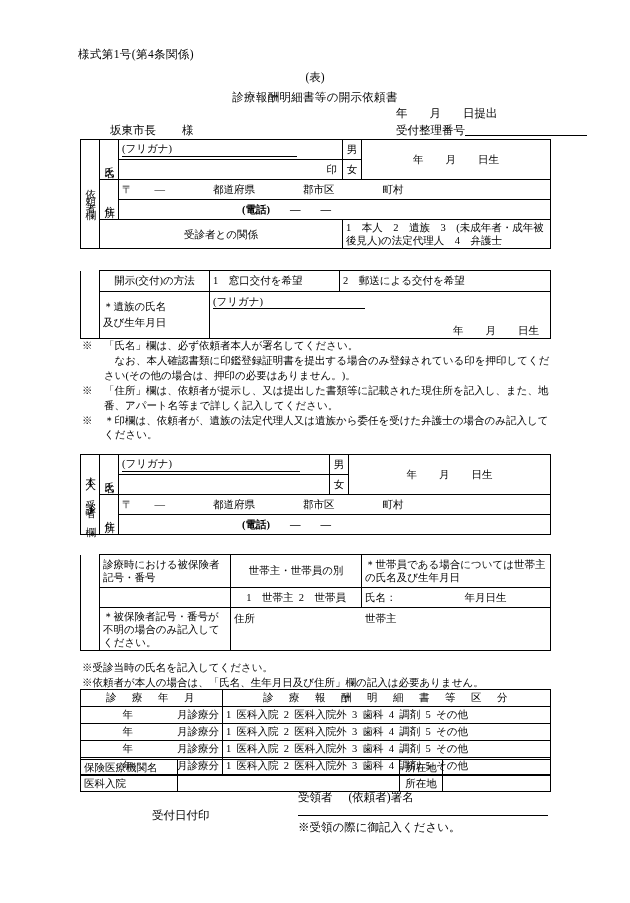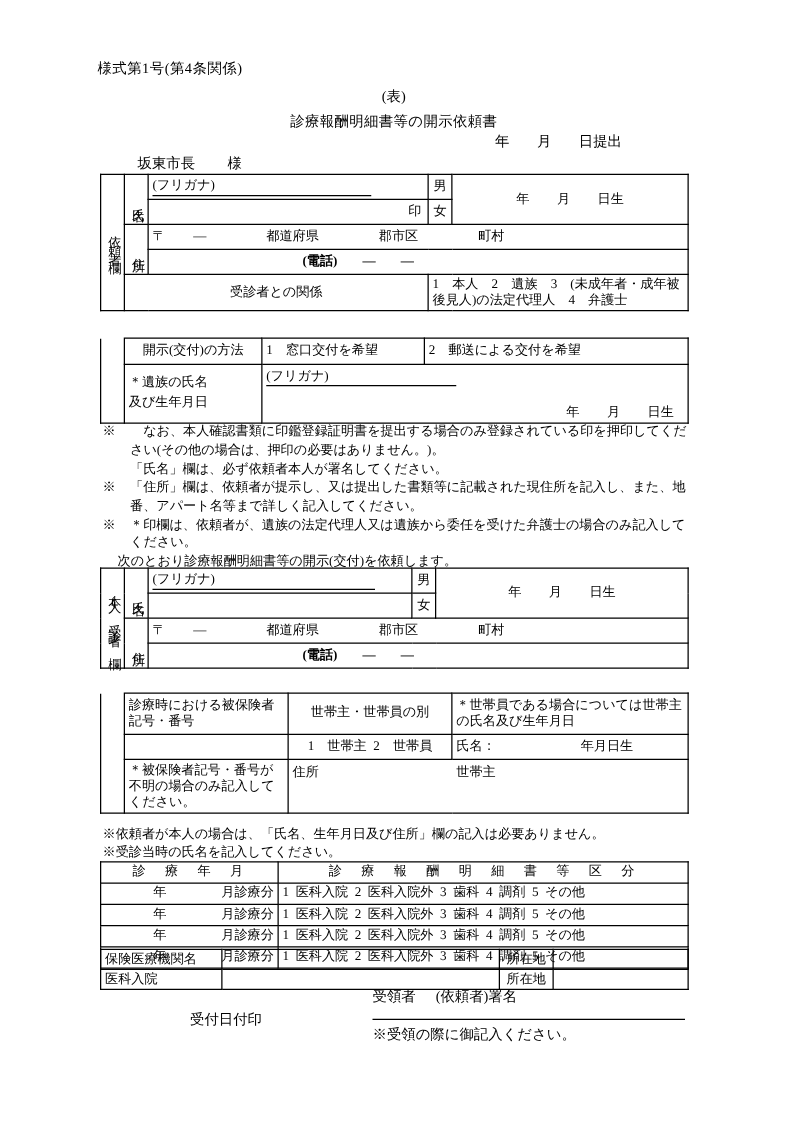--- a/index.html
+++ b/index.html
@@ -248,20 +248,23 @@
 <div class="page">
 
   <div class="form-no">様式第1号(第4条関係)</div>
   <div class="omote">(表)</div>
   <div class="doc-title">診療報酬明細書等の開示依頼書</div>
 
   <div class="submit-date">
     <span>年</span><span class="sp"></span><span>月</span><span class="sp"></span><span>日提出</span>
   </div>
 
+  <div class="recv-no">
+    <span>受付整理番号</span><span class="ul"></span>
+  </div>
 
   <div class="addressee">
     <span>坂東市長</span><span class="gap"></span><span>様</span>
   </div>
 
   <table class="frm tbl1">
     <colgroup>
       <col style="width:19px">
       <col style="width:19px">
       <col style="width:224px">
@@ -343,37 +346,36 @@
           </div>
         </td>
       </tr>
     </tbody>
   </table>
 
   <div class="notes1">
     <div class="note-row">
       <div class="note-mark">※</div>
       <div class="note-body">
+        <div>「氏名」欄は、必ず依頼者本人が署名してください。</div>
         <div>　なお、本人確認書類に印鑑登録証明書を提出する場合のみ登録されている印を押印してください(その他の場合は、押印の必要はありません。)。</div>
-        <div>「氏名」欄は、必ず依頼者本人が署名してください。</div>
       </div>
     </div>
     <div class="note-row">
       <div class="note-mark">※</div>
       <div class="note-body">
         <div>「住所」欄は、依頼者が提示し、又は提出した書類等に記載された現住所を記入し、また、地番、アパート名等まで詳しく記入してください。</div>
       </div>
     </div>
     <div class="note-row">
       <div class="note-mark">※</div>
       <div class="note-body">
         <div>＊印欄は、依頼者が、遺族の法定代理人又は遺族から委任を受けた弁護士の場合のみ記入してください。</div>
       </div>
     </div>
-    <div class="note-plain">次のとおり診療報酬明細書等の開示(交付)を依頼します。</div>
   </div>
 
   <table class="frm tbl2">
     <colgroup>
       <col style="width:19px">
       <col style="width:19px">
       <col style="width:211px">
       <col style="width:19px">
       <col style="width:202px">
     </colgroup>
@@ -443,22 +445,22 @@
       <tr>
         <td style="height:38px;vertical-align:top;padding-top:2px">＊被保険者記号・番号が不明の場合のみ記入してください。</td>
         <td colspan="2" style="vertical-align:top;padding-top:4px">
           <span>住所</span><span style="display:inline-block;width:110px"></span><span>世帯主</span>
         </td>
       </tr>
     </tbody>
   </table>
 
   <div class="notes2">
+    <div>※受診当時の氏名を記入してください。</div>
     <div>※依頼者が本人の場合は、「氏名、生年月日及び住所」欄の記入は必要ありません。</div>
-    <div>※受診当時の氏名を記入してください。</div>
   </div>
 
   <table class="frm tbl3">
     <colgroup>
       <col style="width:142px">
       <col style="width:328px">
     </colgroup>
     <tbody>
       <tr>
         <td class="ctr spread2" style="height:14px">診　療　年　月</td>

